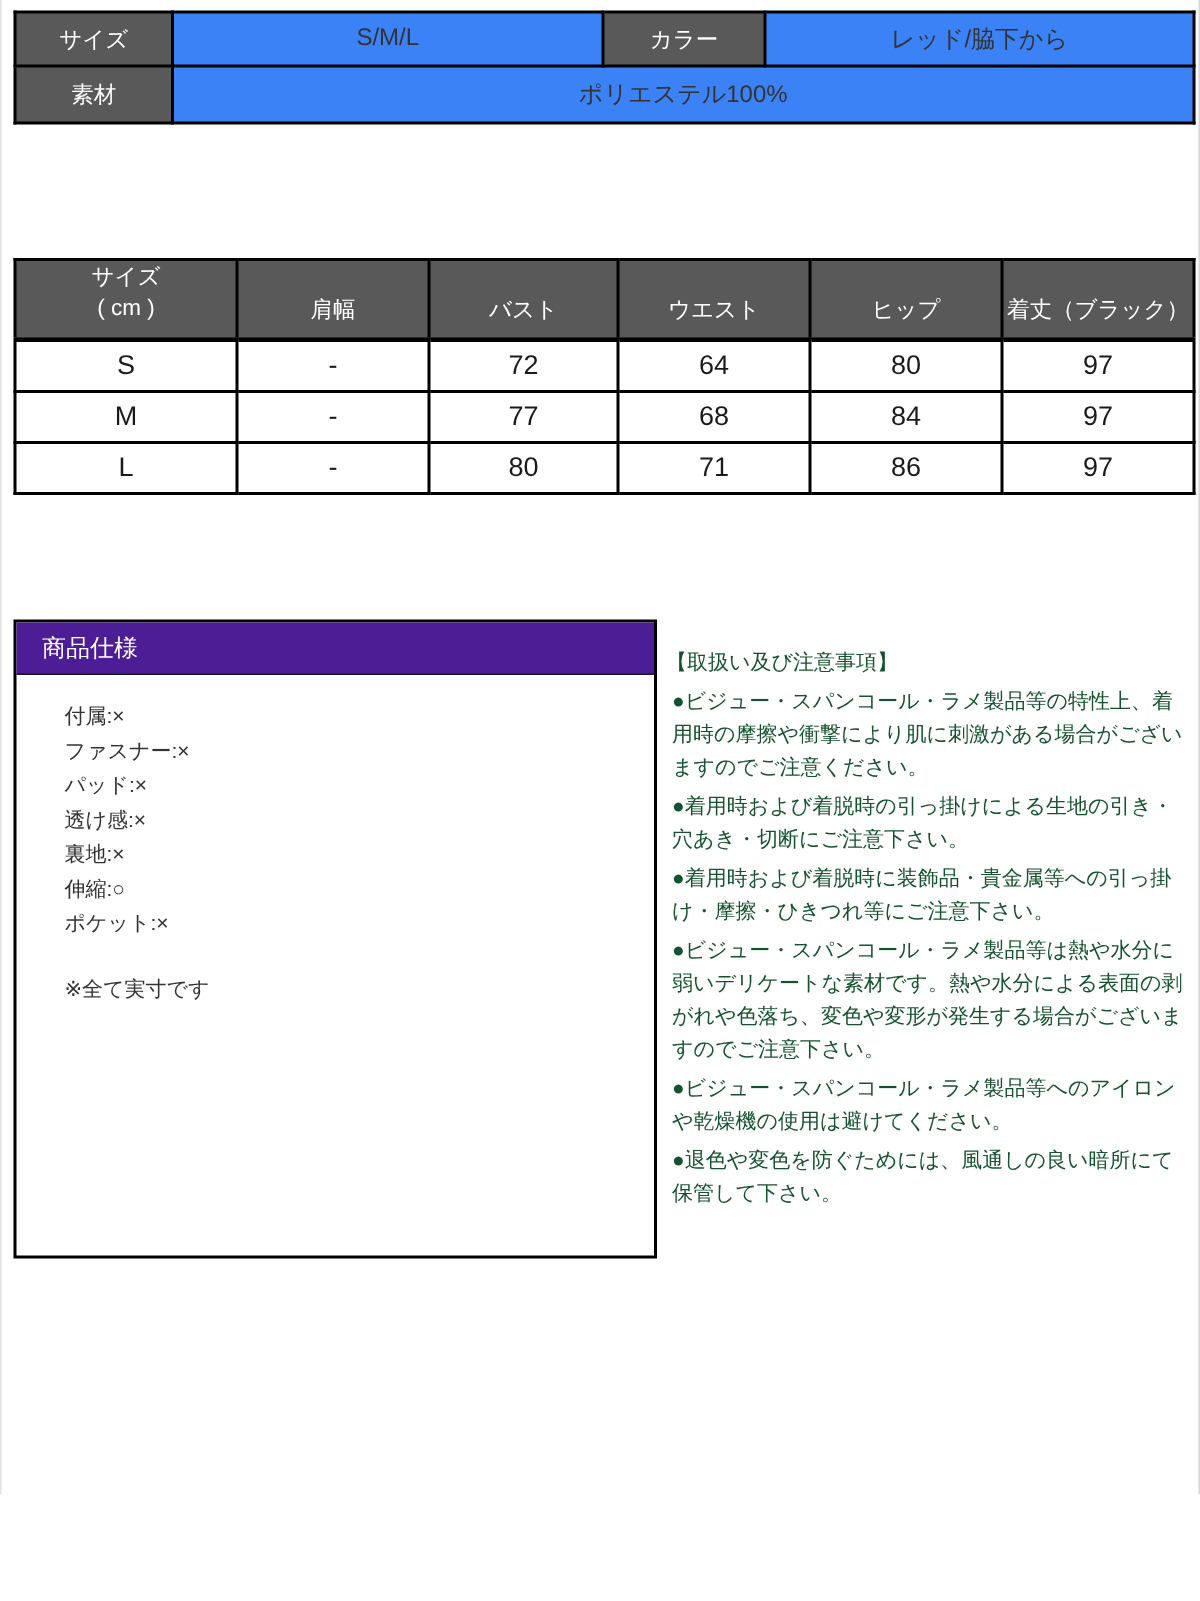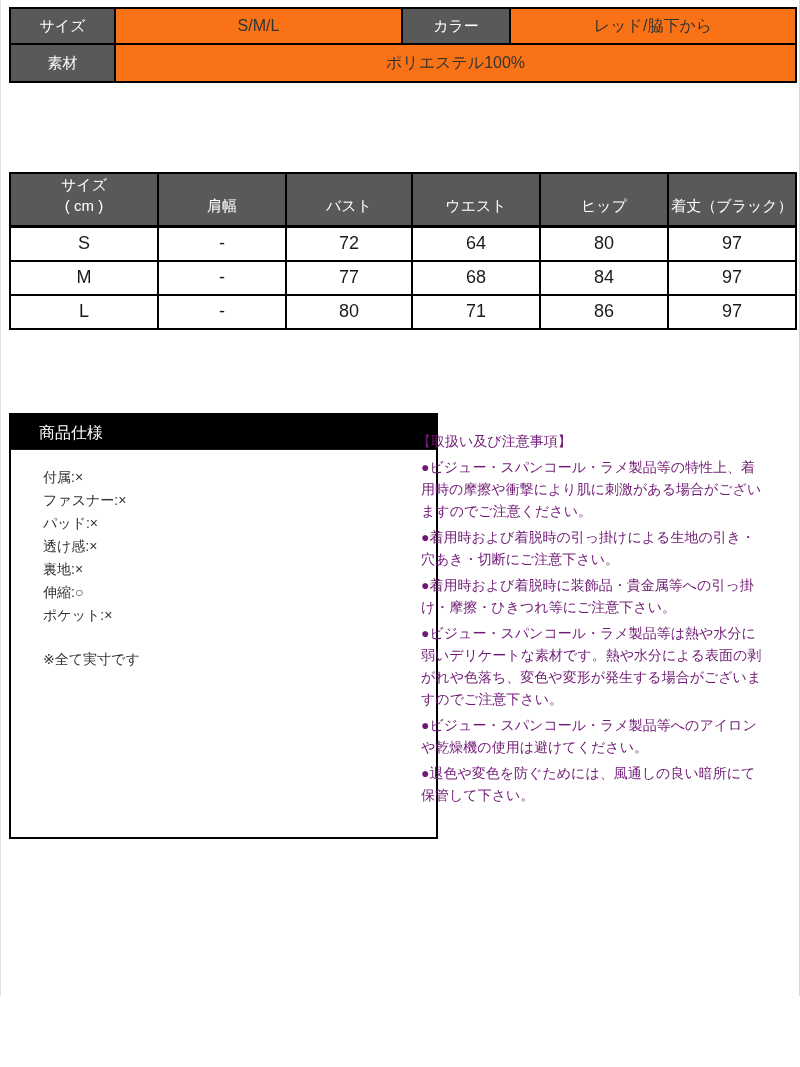--- a/index.html
+++ b/index.html
@@ -21,21 +21,21 @@
 
   
   .overview {
     position: absolute; left: 8px; top: 7px;
     width: 786px;
   }
   .overview td {
     border: 2px solid #000000;
     text-align: center; vertical-align: middle;
     font-size: 16px; color: #333333;
-    background: #f97316;
+    background: #3b82f6;
   }
   .overview tr.r1 td { height: 36px; }
   .overview tr.r2 td { height: 38px; }
   .overview td.dk {
     background: #595959; color: #ffffff; font-size: 15px;
   }
 
   
   .sizes {
     position: absolute; left: 8px; top: 172px;
@@ -58,34 +58,34 @@
   }
 
   
   .spec-box {
     position: absolute; left: 8px; top: 413px;
     width: 429px; height: 426px;
     border: 2px solid #000000;
     background: #ffffff;
   }
   .spec-title {
-    background: #000000; color: #ffffff;
+    background: #4c1d95; color: #ffffff;
     height: 35px; line-height: 35px;
-    padding-left: 28px; font-size: 16px;
+    padding-left: 17px; font-size: 16px;
     border-bottom: 1px solid #1a1a1a;
   }
   .spec-body { padding: 16px 32px; font-size: 14px; color: #333333; }
   .spec-item { line-height: 23px; }
   .spec-note { margin-top: 21px; line-height: 23px; }
 
   
   .care {
-    position: absolute; left: 416px; top: 430px;
+    position: absolute; left: 443px; top: 430px;
     width: 354px;
-    font-size: 14px; color: #701a75; line-height: 22px;
+    font-size: 14px; color: #14532d; line-height: 22px;
   }
   .care-title { line-height: 22px; }
   .care p { margin: 4px; }
 </style>
 </head>
 <body>
 
 <div class="page">
 
   <table class="overview">

